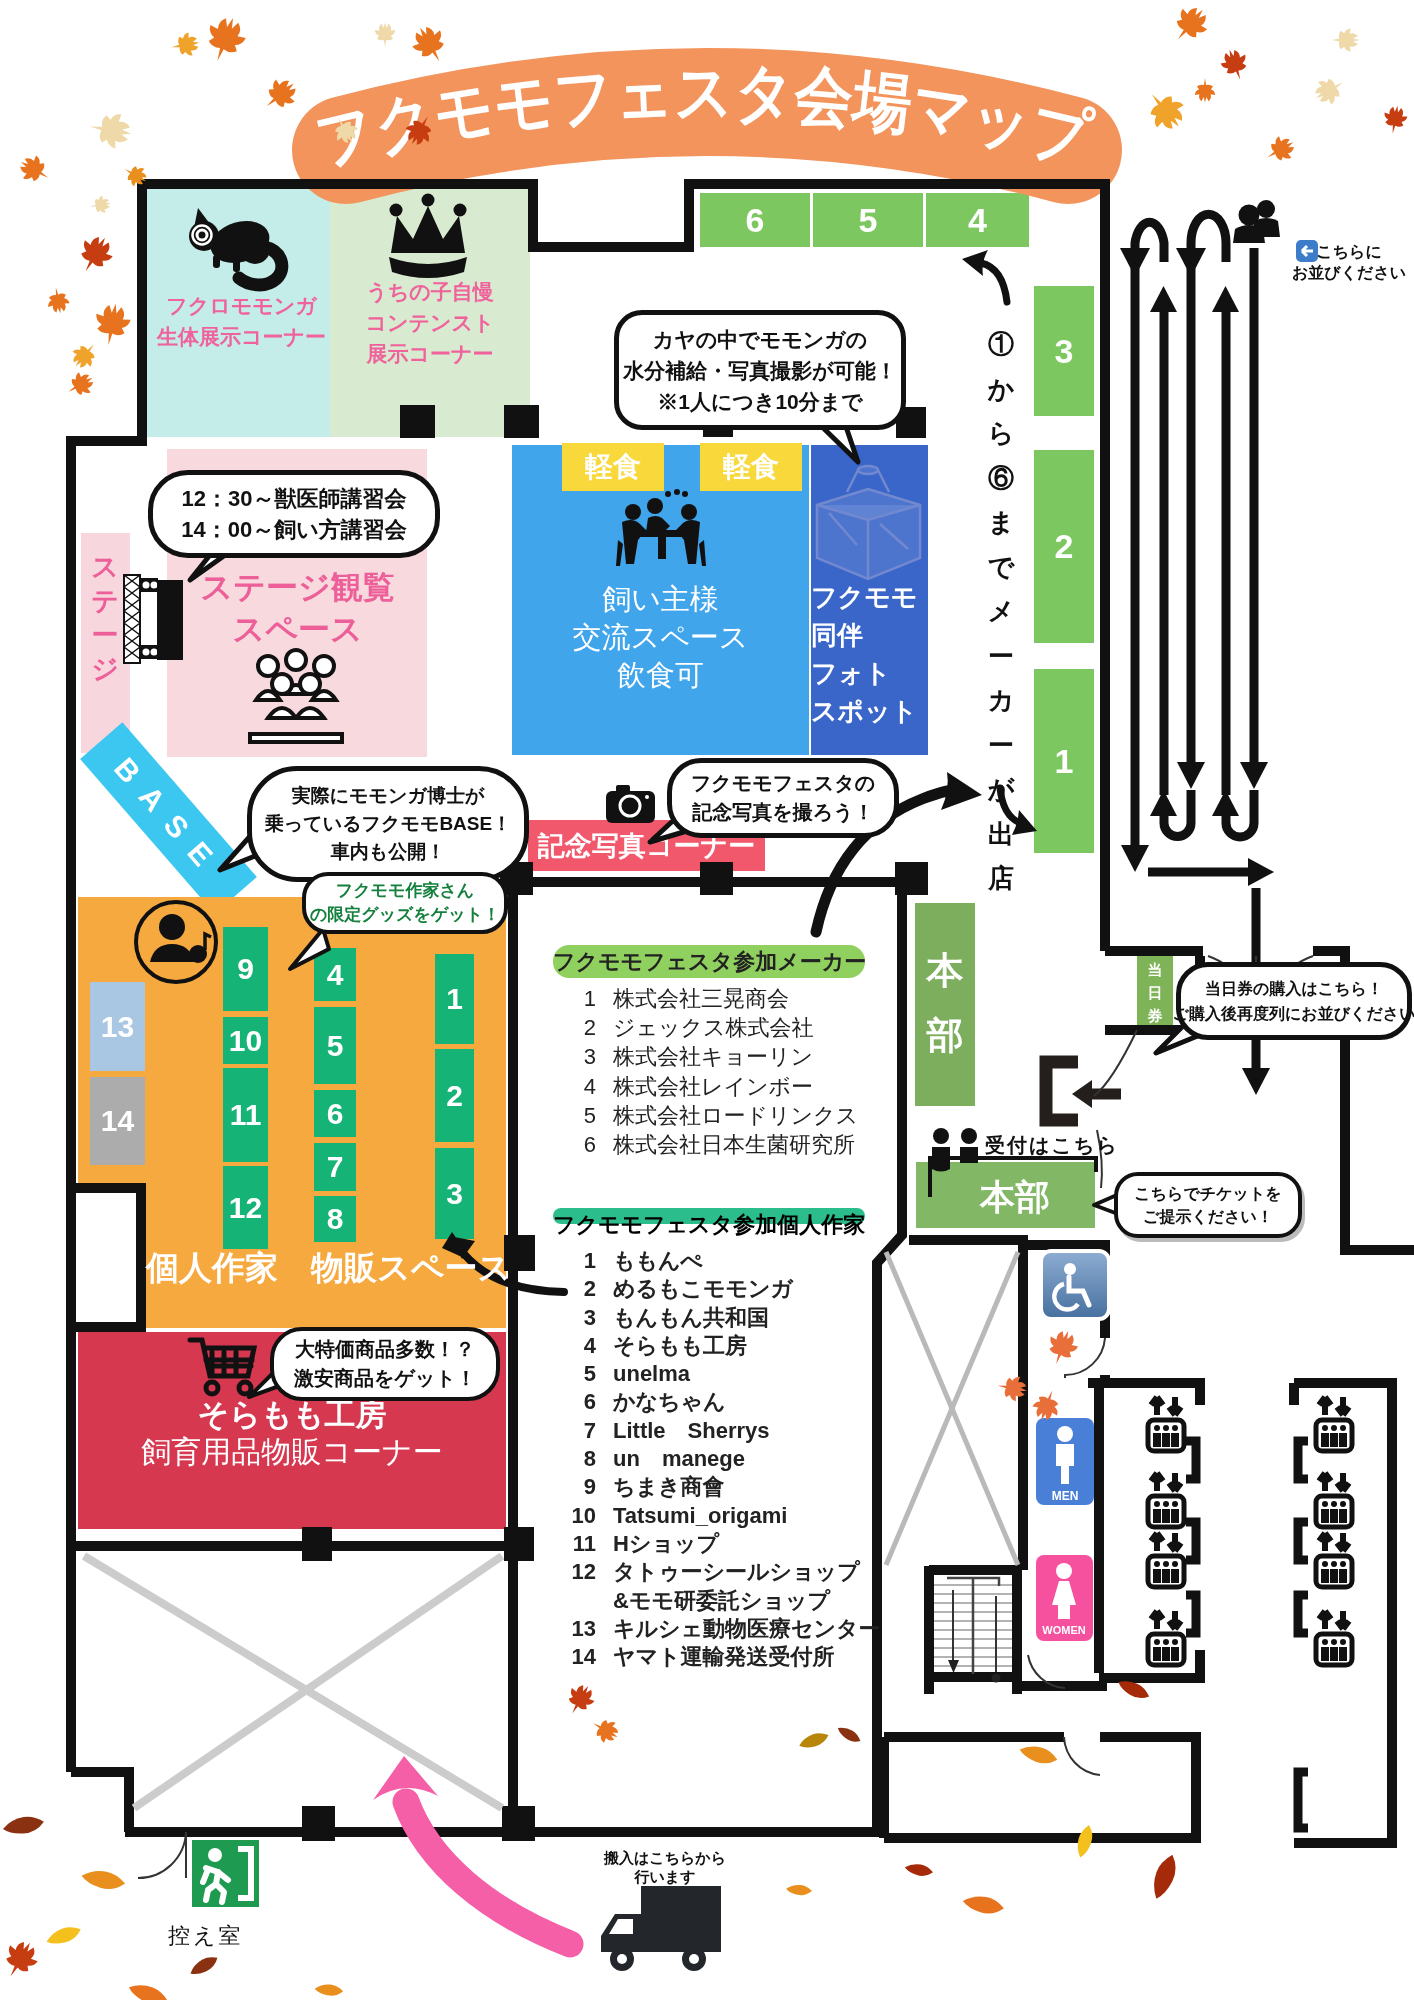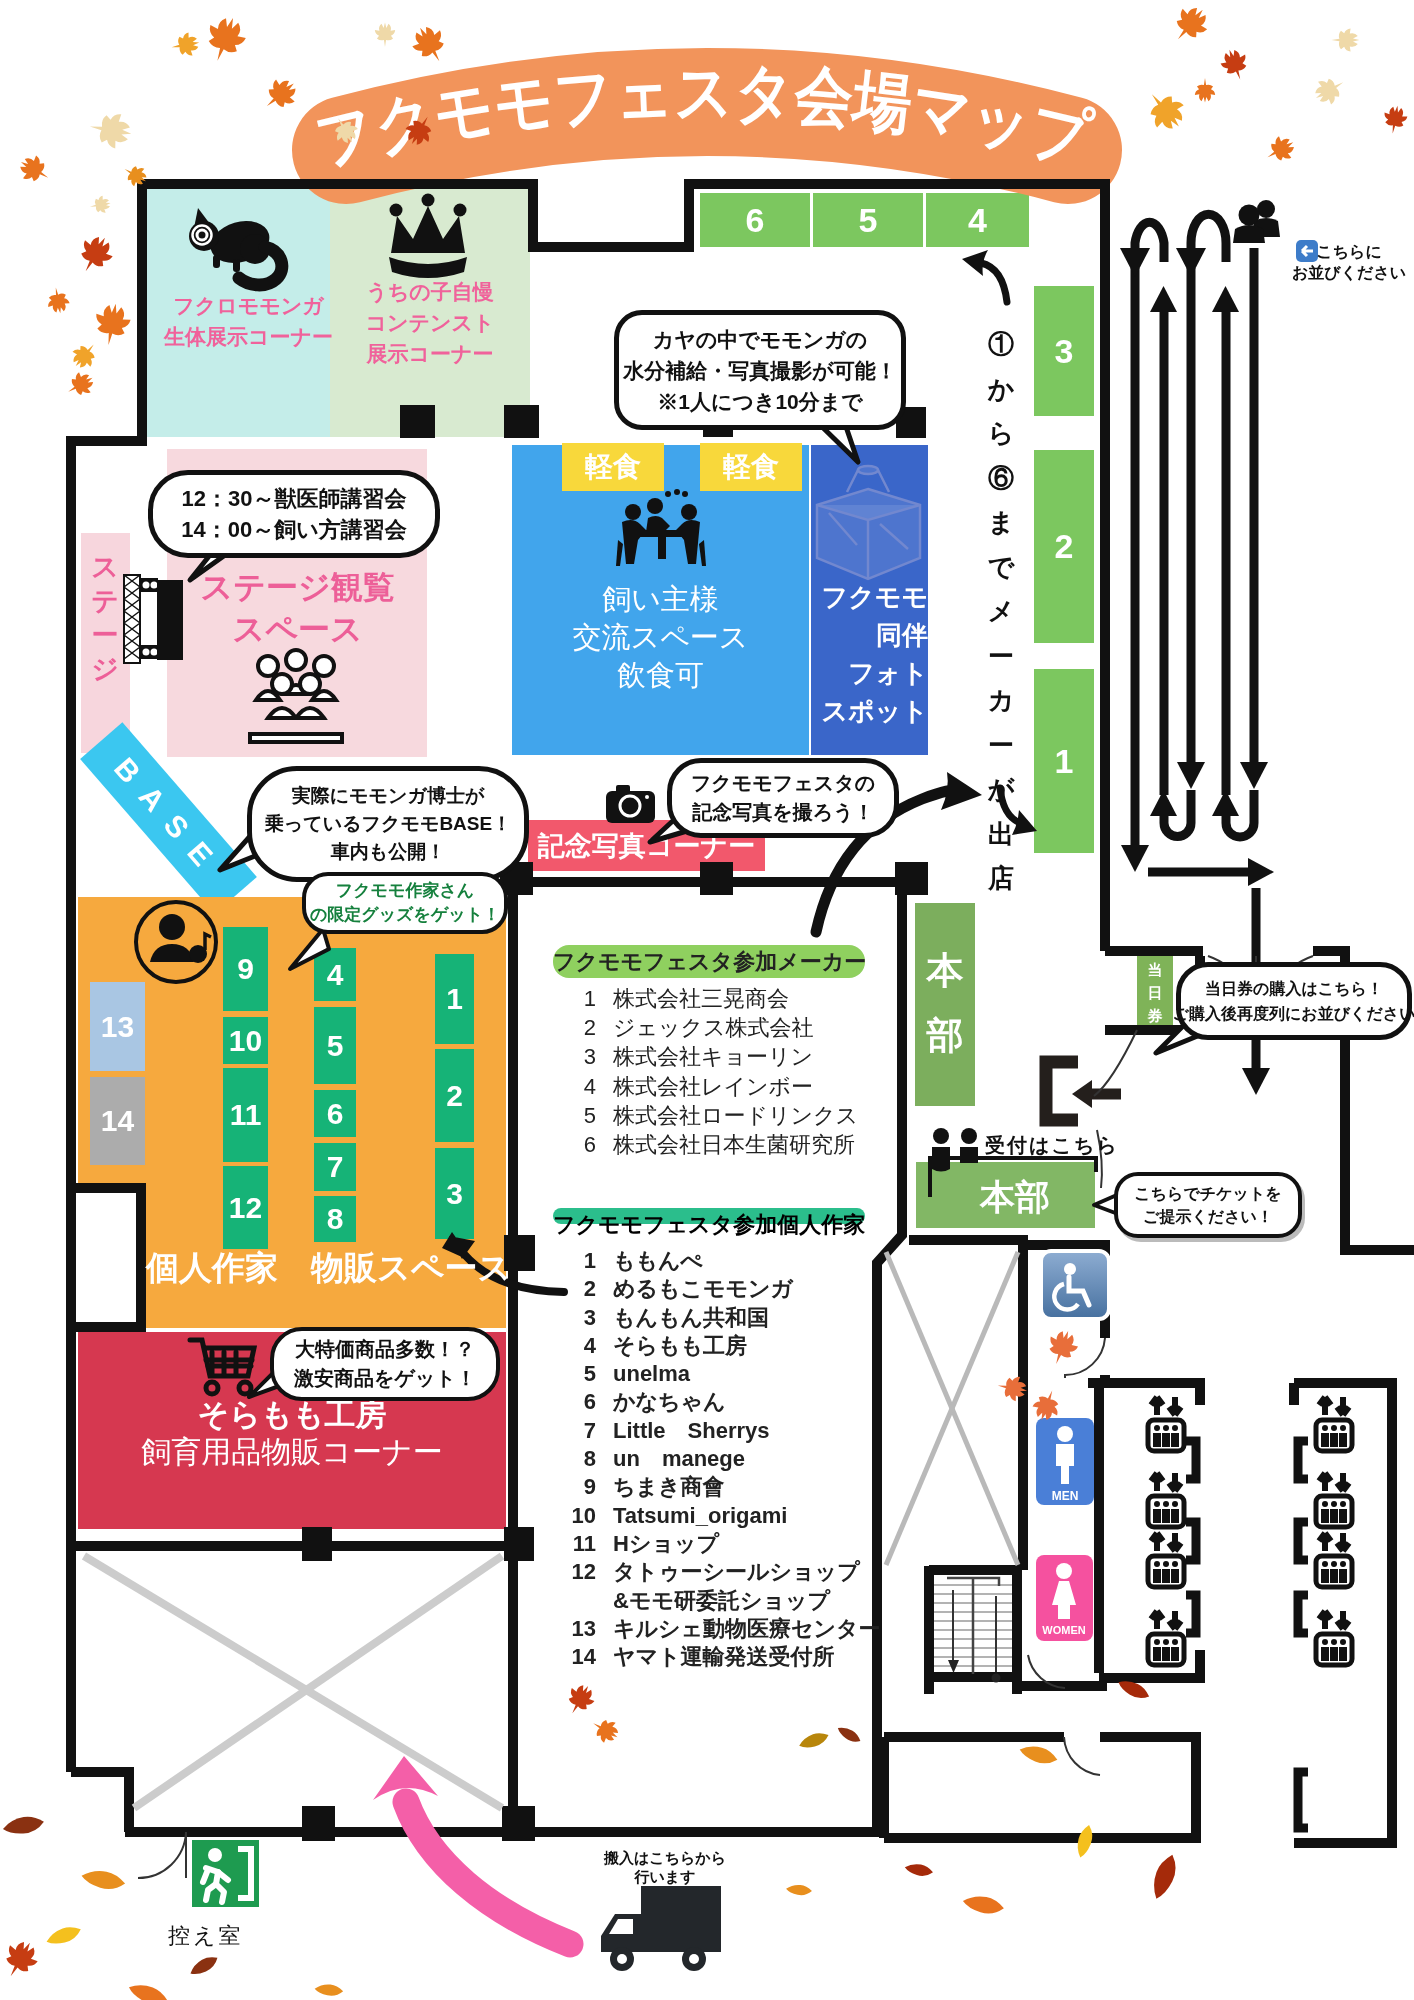--- a/index.html
+++ b/index.html
@@ -502,26 +502,26 @@
 <svg class="ab" style="left:1148px;top:1005px;z-index:4;" width="55" height="55">
     <path d="M48 8 L8 48 L52 30 Z" fill="#fff" stroke="#111" stroke-width="5" stroke-linejoin="round"></path>
   </svg>
 
 <div class="ab" style="left:1114px;top:1172px;width:180px;height:58px;background:#fff;border:4px solid #111;border-radius:24px;box-shadow:3px 4px 0 #bbb;
      display:flex;align-items:center;justify-content:center;text-align:center;font-size:16px;font-weight:bold;color:#111;line-height:23px;z-index:5;white-space:nowrap;">こちらでチケットを<br>ご提示ください！</div>
 <svg class="ab" style="left:1090px;top:1185px;z-index:4;" width="40" height="40">
     <path d="M36 6 L4 20 L36 32 Z" fill="#fff" stroke="#111" stroke-width="4" stroke-linejoin="round"></path>
   </svg>
 
-<div class="ab" style="left:154px;top:290px;width:189px;text-align:center;color:#f0629b;font-size:21px;font-weight:bold;line-height:31px;white-space:nowrap;">フクロモモンガ<br>生体展示コーナー</div>
+<div class="ab" style="left:147px;top:290px;width:189px;text-align:center;color:#f0629b;font-size:21px;font-weight:bold;line-height:31px;white-space:nowrap;">フクロモモンガ<br>生体展示コーナー</div>
 <div class="ab" style="left:330px;top:276px;width:200px;text-align:center;color:#f0629b;font-size:21px;font-weight:bold;line-height:31px;white-space:nowrap;">うちの子自慢<br>コンテンスト<br>展示コーナー</div>
 <div class="ab" style="left:91px;top:550px;width:28px;text-align:center;color:#ed5f98;font-size:27px;font-weight:bold;line-height:34px;">ス<br>テ<br>ー<br>ジ</div>
 <div class="ab" style="left:175px;top:566px;width:245px;text-align:center;color:#ed5f98;font-size:32px;font-weight:bold;line-height:42px;">ステージ観覧<br>スペース</div>
 <div class="ab" style="left:512px;top:580px;width:297px;text-align:center;color:#fff;font-size:29px;font-weight:normal;line-height:38px;">飼い主様<br>交流スペース<br>飲食可</div>
-<div class="ab" style="left:811px;top:578px;width:117px;text-align:right;color:#fff;font-size:26px;font-weight:bold;line-height:38px;">フクモモ<br>同伴<br>フォト<br>スポット</div>
+<div class="ab" style="left:811px;top:578px;width:117px;text-align:left;color:#fff;font-size:26px;font-weight:bold;line-height:38px;">フクモモ<br>同伴<br>フォト<br>スポット</div>
 <div class="ab" style="left:985px;top:322px;width:32px;text-align:center;color:#111;font-size:26px;font-weight:bold;line-height:44.5px;">①<br>か<br>ら<br>⑥<br>ま<br>で<br>メ<br>ー<br>カ<br>ー<br>が<br>出<br>店</div>
 <div class="ab" style="left:1288px;top:241px;width:122px;color:#111;font-size:16px;font-weight:bold;line-height:21px;text-align:center;white-space:nowrap;">こちらに<br>お並びください</div>
 <div class="ab" style="left:146px;top:1246px;width:360px;text-align:center;color:#fff;font-size:33px;font-weight:bold;white-space:nowrap;">個人作家　物販スペース</div>
 <div class="ab" style="left:78px;top:1394px;width:428px;text-align:center;color:#fff;font-size:31px;font-weight:bold;">そらもも工房</div>
 <div class="ab" style="left:78px;top:1432px;width:428px;text-align:center;color:#fff;font-size:30px;">飼育用品物販コーナー</div>
 <div class="ab" style="left:985px;top:1132px;font-size:20px;font-weight:bold;color:#111;letter-spacing:2px;white-space:nowrap;">受付はこちら</div>
 <div class="ab" style="left:168px;top:1921px;font-size:22px;color:#111;letter-spacing:3px;">控え室</div>
 <div class="ab" style="left:595px;top:1848px;width:140px;text-align:center;font-size:15px;font-weight:bold;color:#111;line-height:19px;">搬入はこちらから<br>行います</div>
 
 <div class="ab" style="left:553px;top:945px;width:312px;height:33px;background:#8fd05f;border-radius:16px;color:#222;font-size:22px;font-weight:bold;text-align:center;line-height:33px;white-space:nowrap;">フクモモフェスタ参加メーカー</div>

